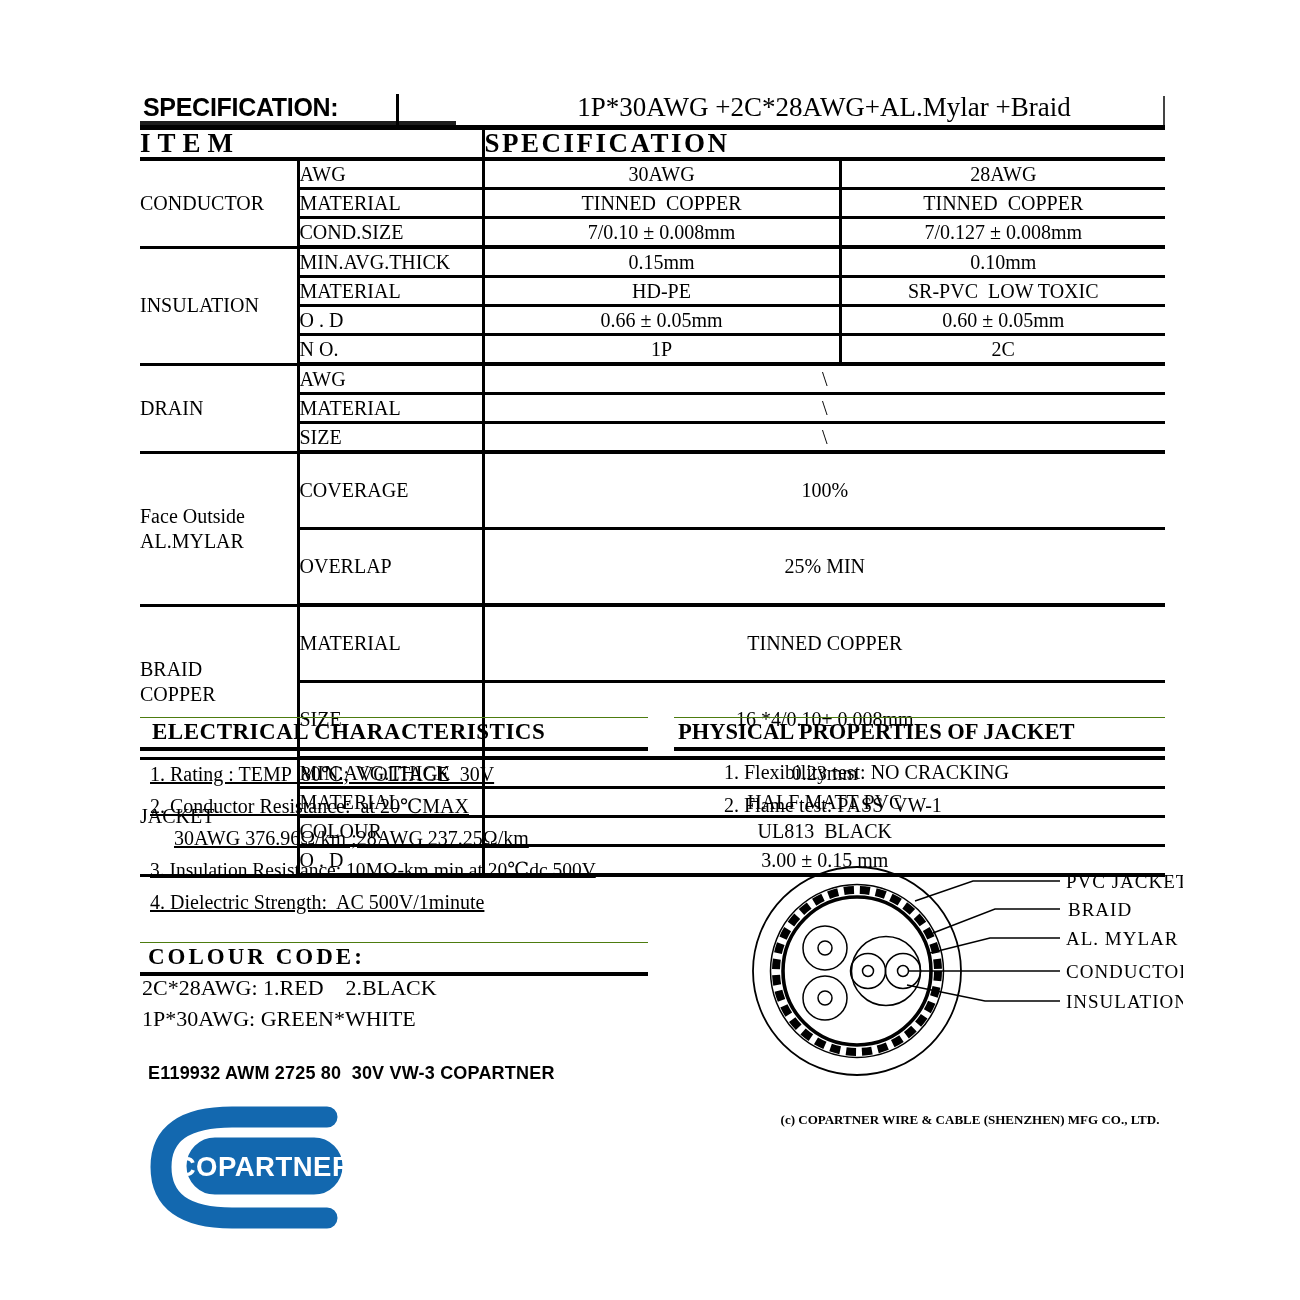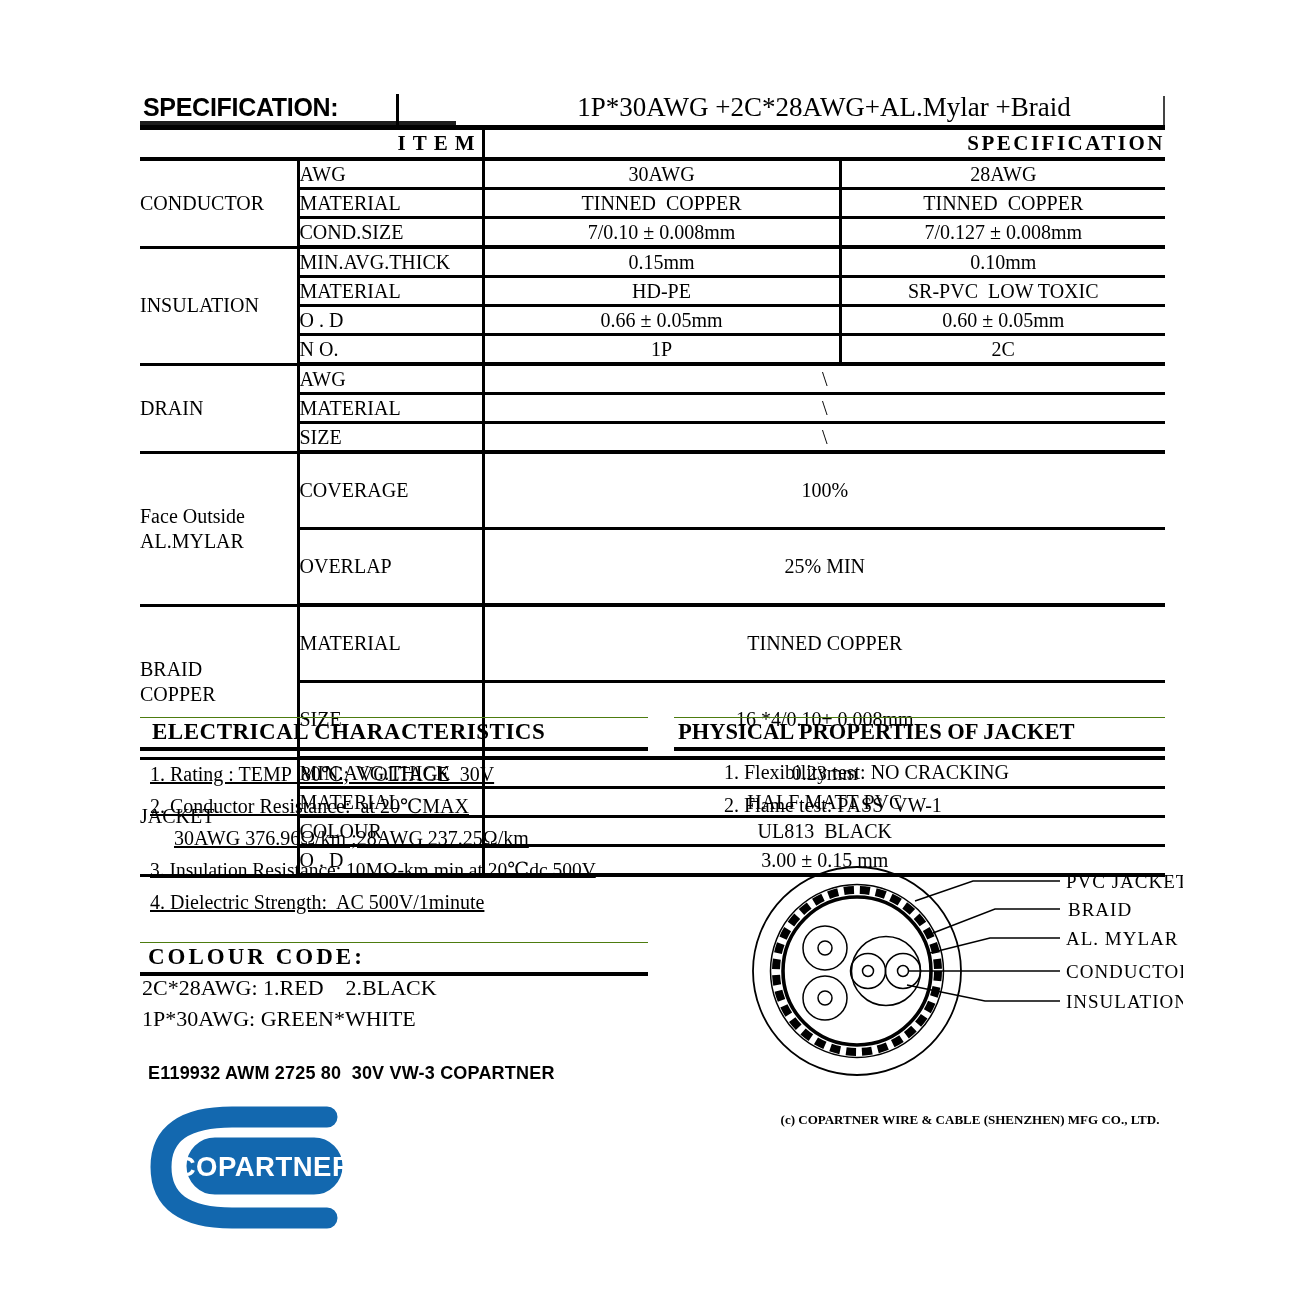--- a/index.html
+++ b/index.html
@@ -21,22 +21,22 @@
              border-top:5px solid #000;font-size:20px;}
   table.spec td{height:26px;line-height:25px;padding:0;vertical-align:middle;
                 white-space:pre;overflow:hidden;}
   td.g{border-right:3px solid #000;padding-left:5px;}
   td.sub{border-right:3px solid #000;padding-left:6px;}
   td.v1{border-right:3px solid #000;text-align:center;}
   td.v2{text-align:center;}
   td.full{text-align:center;}
   tr.r td{border-bottom:3px solid #000;}
   tr.gb td{border-bottom:4px solid #000;}
-  tr.thead td{height:27px;border-bottom:4px solid #000;text-align:right;
-              font-weight:bold;font-size:21px;font-family:Liberation Serif, serif;}
+  tr.thead td{height:27px;border-bottom:4px solid #000;text-align:left;
+              font-weight:bold;font-size:27px;font-family:Liberation Serif, serif;}
   td.item-h{border-right:3px solid #000;letter-spacing:7px;}
   td.spec-h{letter-spacing:2.5px;}
 
   
   .secbox{border-top:1px solid #4d7c0f;border-bottom:4px solid #000;}
   .sec-el{left:140px;top:717px;width:508px;}
   .sec-ph{left:674px;top:717px;width:491px;}
   .sec-cc{left:140px;top:942px;width:508px;}
   .sec-title{font-weight:bold;font-size:23px;letter-spacing:0.5px;padding:1px 0 2px 12px;}
   .sec-cc .sec-title{letter-spacing:3px;padding-left:8px;font-size:23px;}

